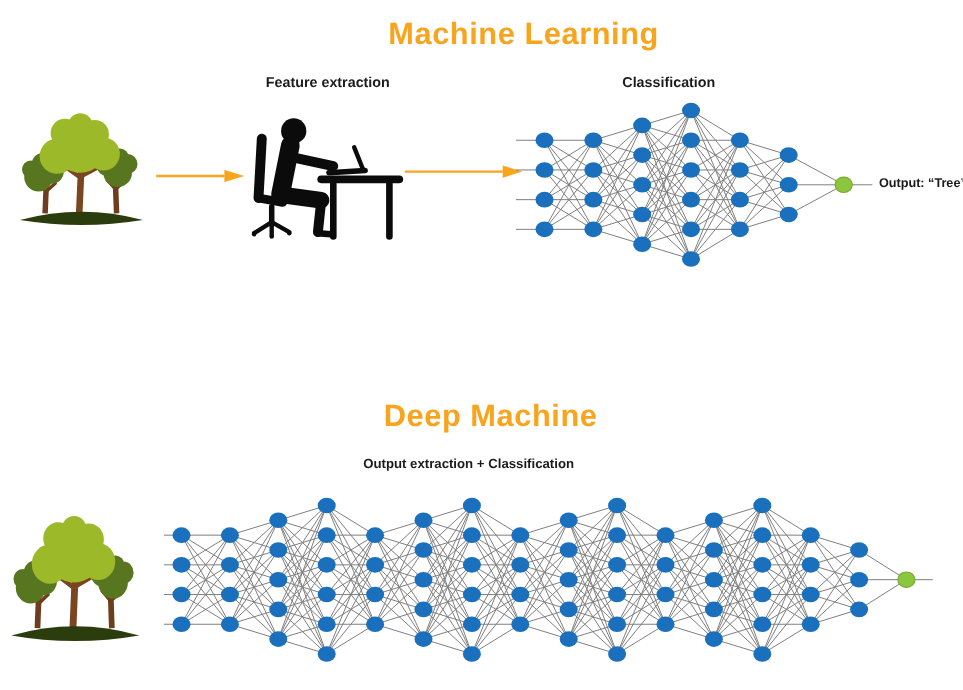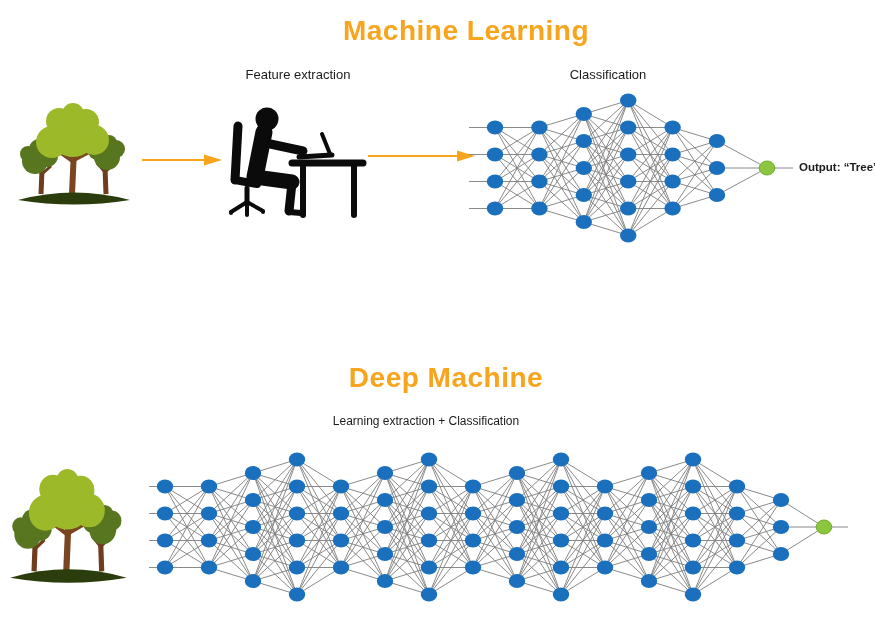--- a/index.html
+++ b/index.html
@@ -12,21 +12,21 @@
   .title{
     color:var(--accent-orange);
     font-weight:bold;
     font-size:28px;
     letter-spacing:0.5px;
     white-space:nowrap;
     transform:translateX(-50%);
   }
   .lbl{
     color:var(--label-black);
-    font-weight:normal;
+    font-weight:bold;
     font-size:13px;
     white-space:nowrap;
     transform:translateX(-50%);
   }
   .out-lbl{
     color:var(--label-black);
     font-weight:bold;
     font-size:11.5px;
     white-space:nowrap;
   }
@@ -656,21 +656,21 @@
       <ellipse cx="737" cy="540.5" rx="8.2" ry="7.1" fill="#1B70BE"></ellipse>
       <ellipse cx="737" cy="567.5" rx="8.2" ry="7.1" fill="#1B70BE"></ellipse>
       <ellipse cx="781" cy="500" rx="8.2" ry="7.1" fill="#1B70BE"></ellipse>
       <ellipse cx="781" cy="527" rx="8.2" ry="7.1" fill="#1B70BE"></ellipse>
       <ellipse cx="781" cy="554" rx="8.2" ry="7.1" fill="#1B70BE"></ellipse>
       <ellipse cx="824" cy="527" rx="7.8" ry="7" fill="#8CC63E" stroke="#76AC2F" stroke-width="1"></ellipse>
     </g>
 </svg>
 
 <div>
-  <div class="abs title" style="left:466px;top:15px">Machine Learning</div>
+  <div class="abs title" style="left:476px;top:15px">Machine Learning</div>
   <div class="abs lbl" style="left:298px;top:67px">Feature extraction</div>
   <div class="abs lbl" style="left:608px;top:67px">Classification</div>
   <div class="abs out-lbl" style="left:799px;top:161px">Output: “Tree”</div>
 </div>
 <div>
   <div class="abs title" style="left:446px;top:362px">Deep Machine</div>
-  <div class="abs lbl" style="left:426px;top:414px;font-size:12px">Learning extraction + Classification</div>
+  <div class="abs lbl" style="left:426px;top:414px;font-size:12px">Output extraction + Classification</div>
 </div>
 
 </body></html>

